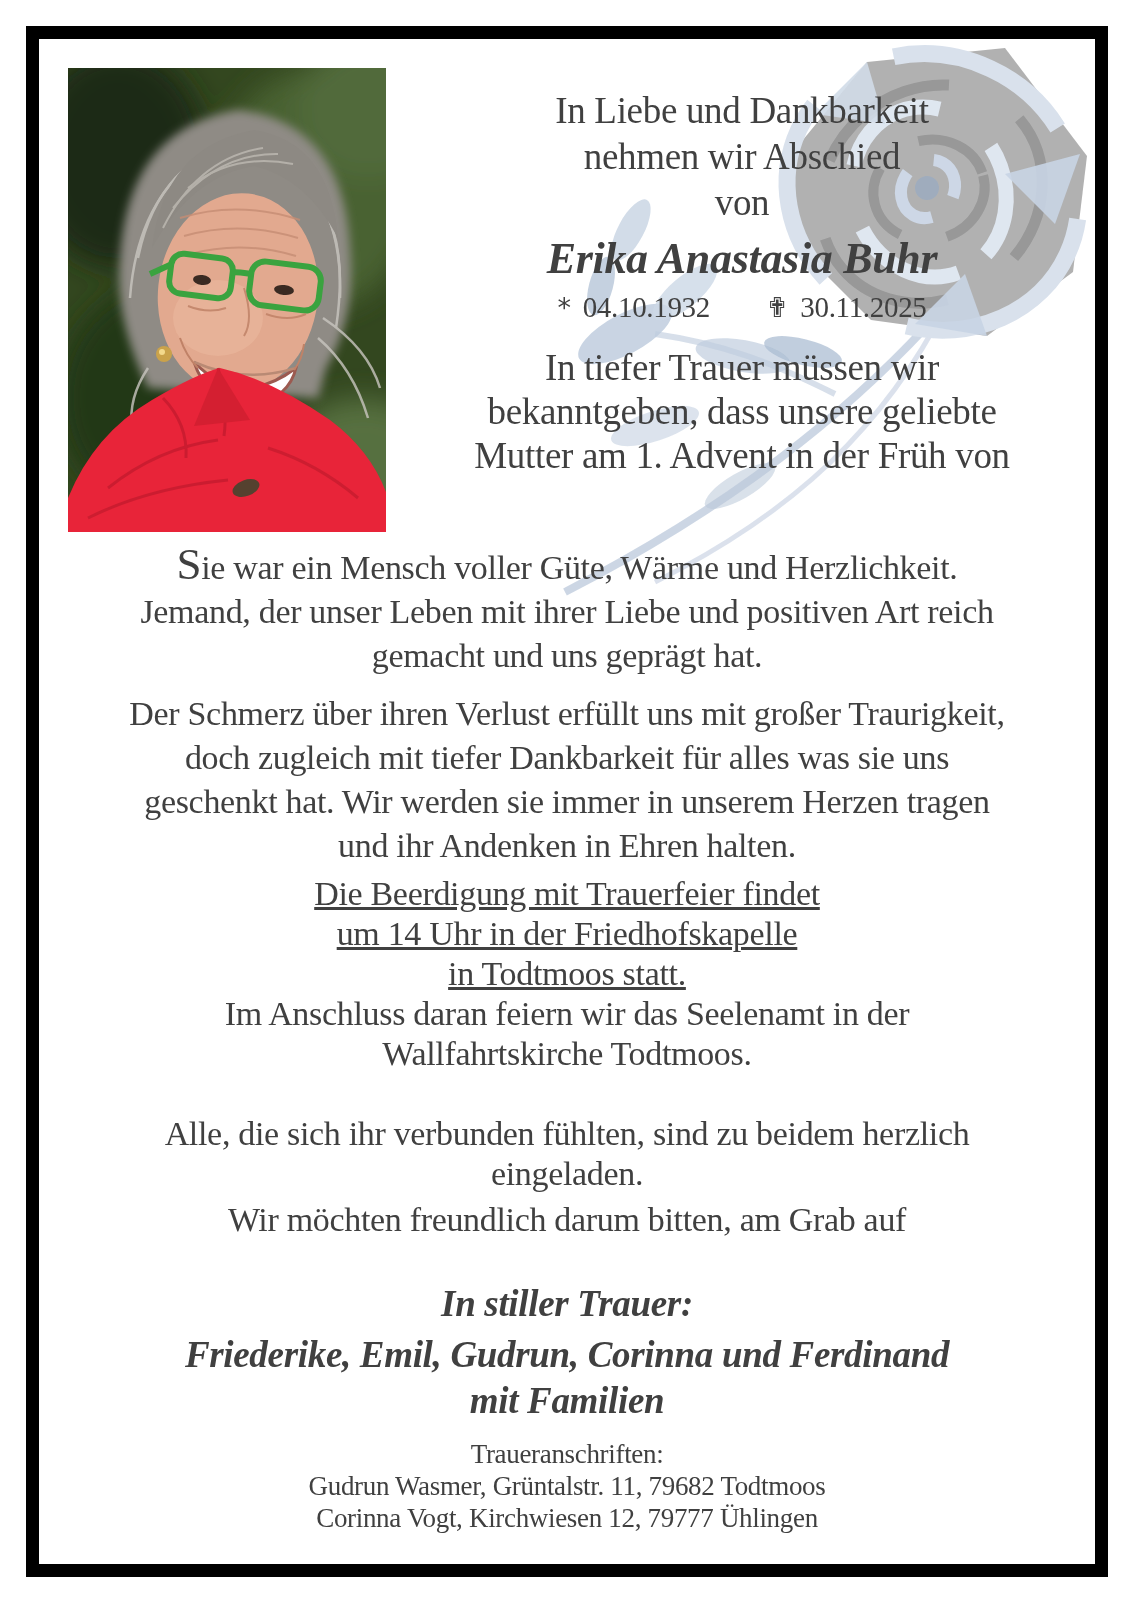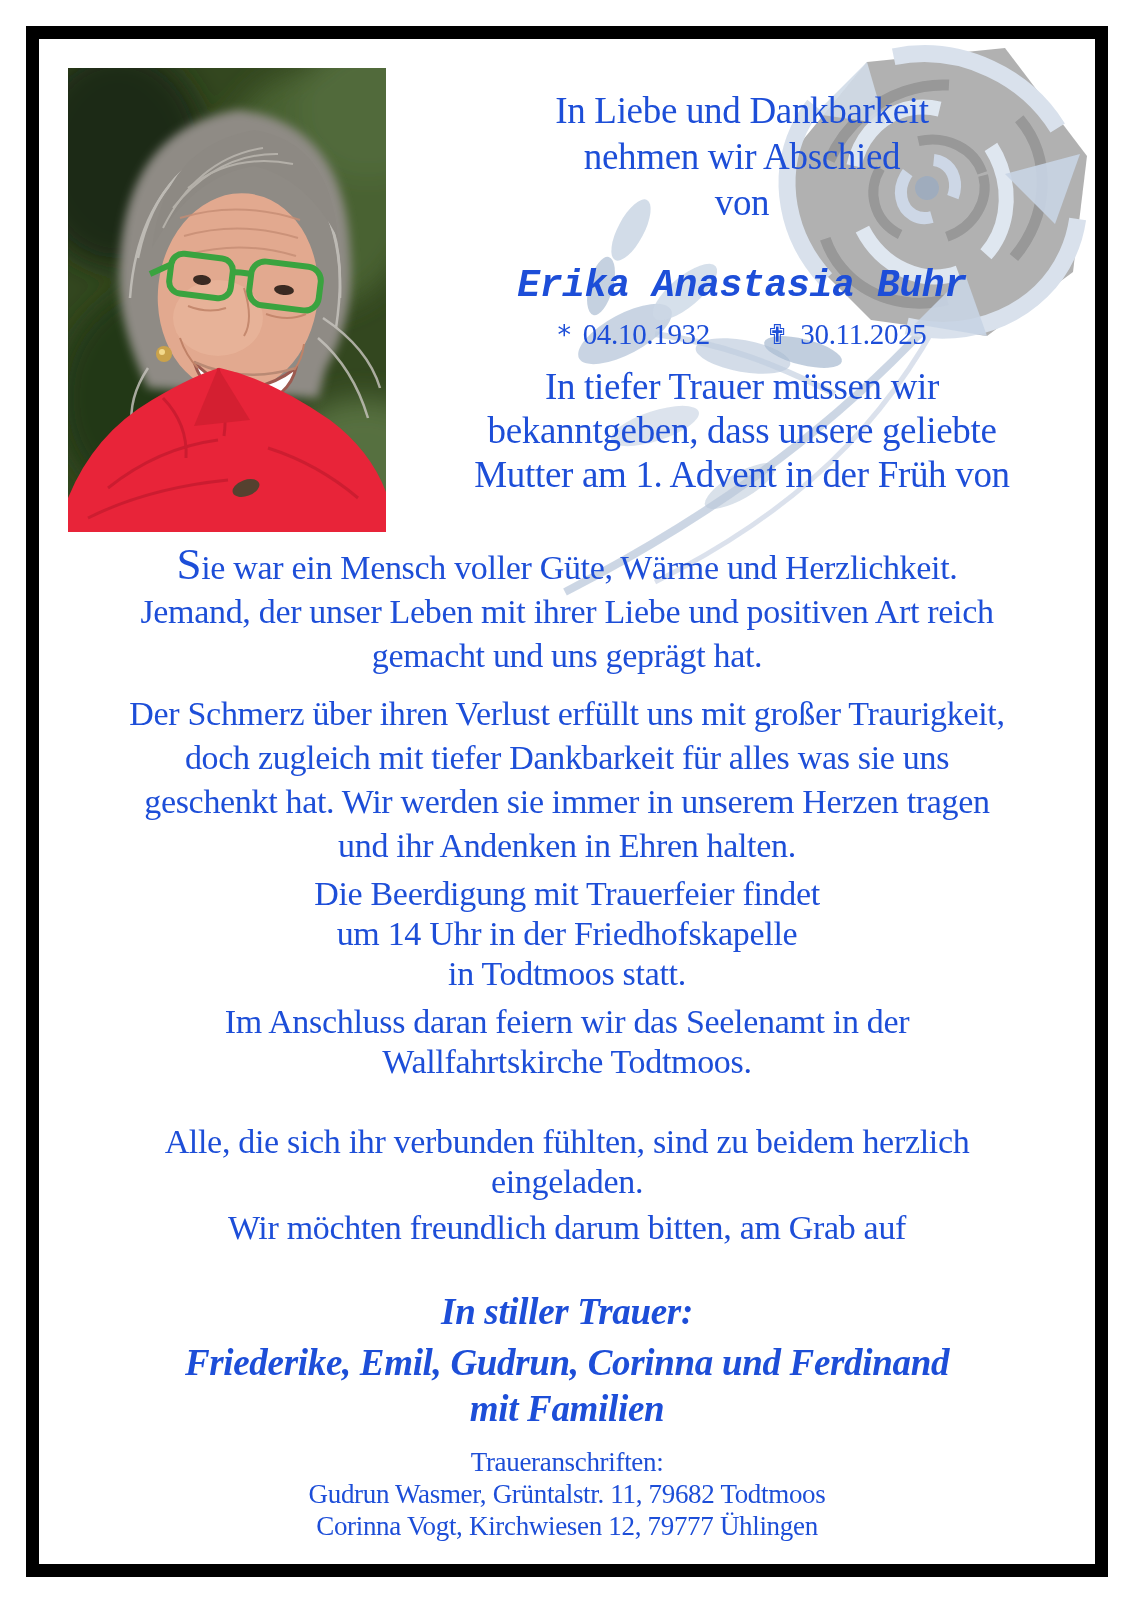--- a/index.html
+++ b/index.html
@@ -1,35 +1,35 @@
 <!DOCTYPE html>
 <html lang="de"><head>
 <meta charset="utf-8">
 <style>
   html,body{margin:0;padding:0;background:#ffffff;}
   .page{
     position:relative;width:1134px;height:1608px;background:#ffffff;overflow:hidden;
-    font-family:"Liberation Serif","DejaVu Serif",serif;color:#1d4ed8;letter-spacing:-0.02em;
+    font-family:"Liberation Serif","DejaVu Serif",serif;color:#404040;letter-spacing:-0.02em;
   }
   .frame{position:absolute;left:26px;top:26px;right:26px;bottom:31px;border:13px solid #000;pointer-events:none;z-index:5;}
   .rose{position:absolute;left:535px;top:34px;width:556px;height:580px;z-index:1;}
   .photo{position:absolute;left:68px;top:68px;width:318px;height:464px;z-index:2;}
   .photo svg{display:block;width:100%;height:100%;}
   .textlayer{position:relative;z-index:3;}
   .line{white-space:nowrap;}
   .header-block{position:absolute;left:398px;top:88px;width:688px;text-align:center;font-size:37px;line-height:46px;}
-  .name{font-size:38px;font-weight:bold;font-style:italic;line-height:56px;margin-top:32px;font-family:Liberation Mono, monospace;}
+  .name{font-size:44px;font-weight:bold;font-style:italic;line-height:56px;margin-top:5px;}
   .dates{font-size:29px;line-height:40px;display:flex;justify-content:center;gap:56px;}
   .dates .pair{display:inline-flex;gap:12px;align-items:baseline;}
   .sym{font-family:"DejaVu Sans",sans-serif;font-size:27px;}
-  .announce{margin-top:10px;font-size:37px;line-height:44px;}
+  .announce{margin-top:18px;font-size:37px;line-height:44px;}
   .main{position:absolute;left:42px;top:546px;width:1050px;text-align:center;font-size:34px;z-index:3;}
   .p1{line-height:44px;margin-bottom:14px;}
   .p2{line-height:44px;margin-bottom:6px;}
-  .p3{line-height:40px;margin-bottom:8px;}
+  .p3{line-height:40px;text-decoration:underline;}
   .p4{line-height:40px;margin-bottom:8px;}
   .p5{line-height:40px;margin-bottom:6px;margin-top:40px;}
   .p6{line-height:40px;margin-bottom:16px;}
   .p7{font-weight:bold;font-style:italic;font-size:37px;line-height:48px;margin-bottom:4px;margin-top:40px;}
   .p8{font-weight:bold;font-style:italic;font-size:37px;line-height:46px;margin-bottom:14px;}
   .p9{font-size:27px;line-height:32px;}
   .dropcap{font-size:45px;line-height:0;}
 </style>
 </head>
 <body>

